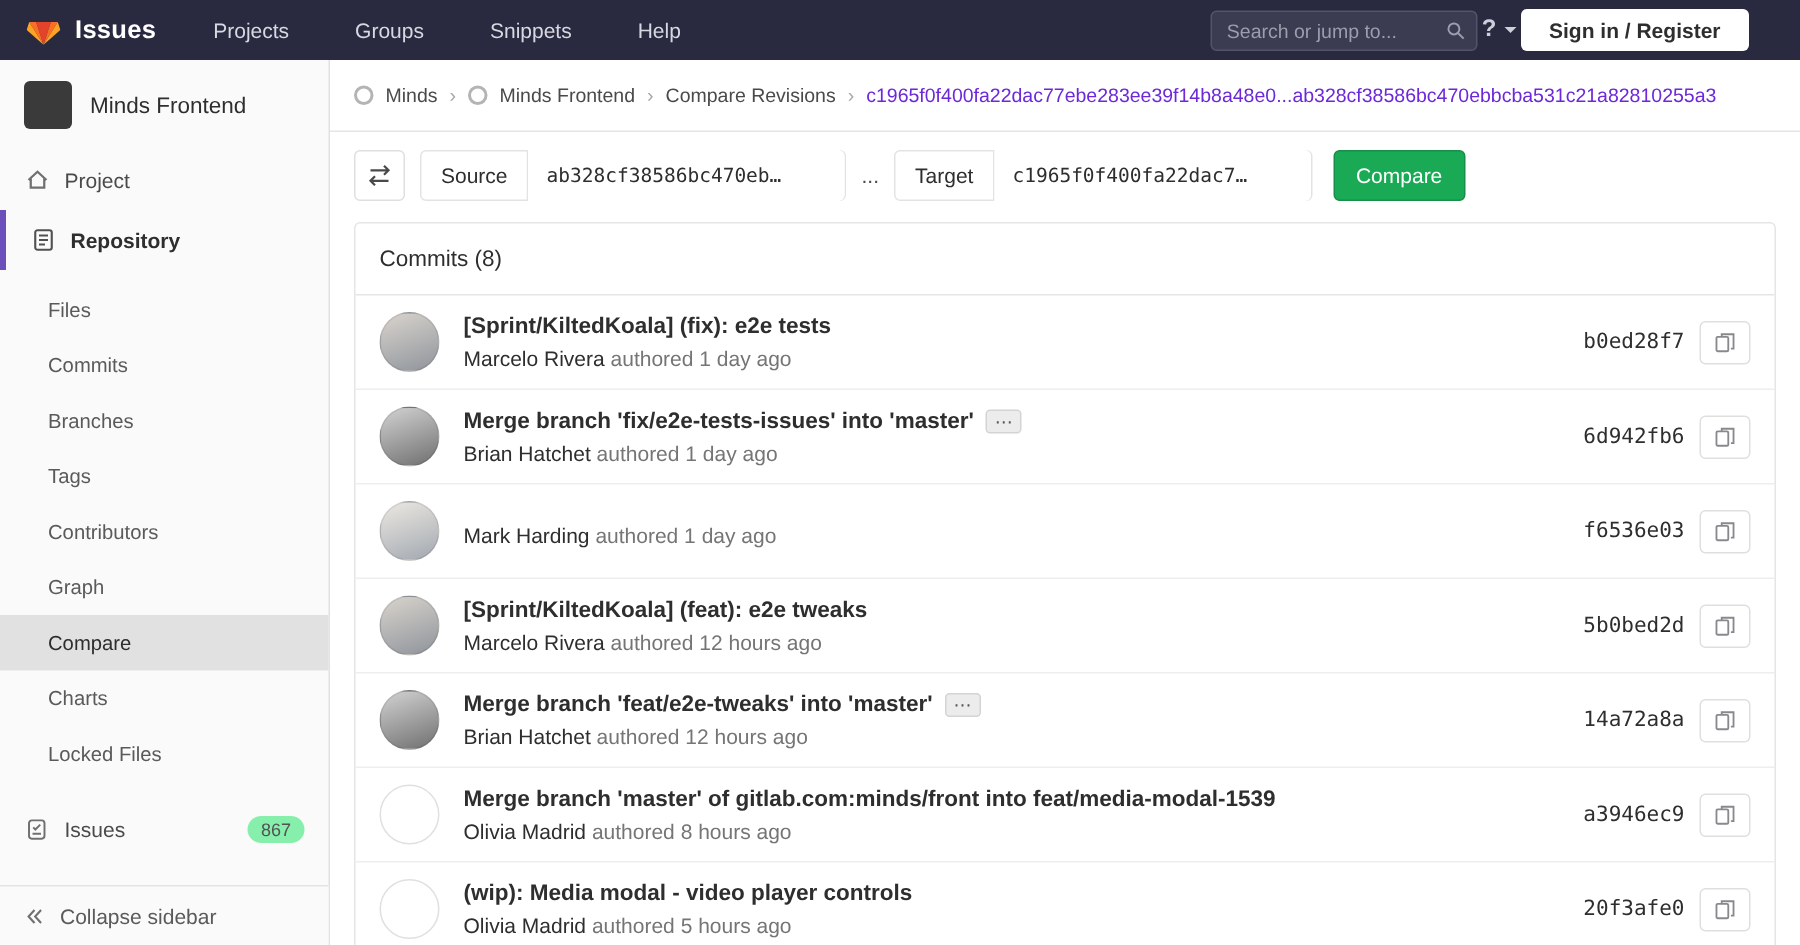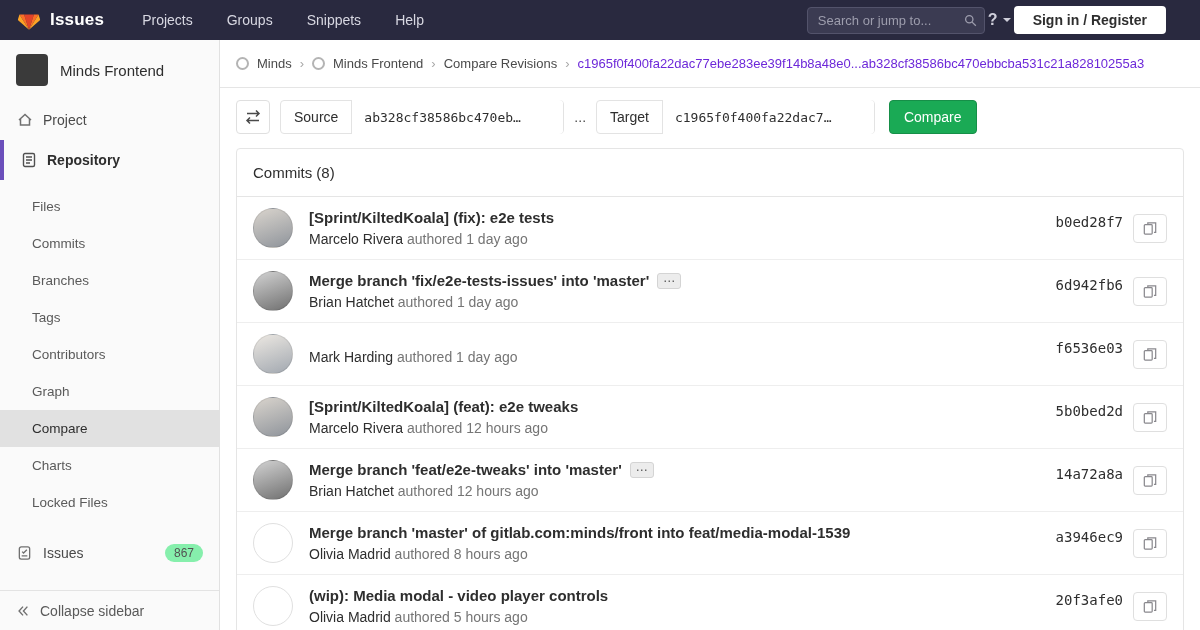--- a/index.html
+++ b/index.html
@@ -4,21 +4,21 @@
 <style>
   *{box-sizing:border-box;margin:0;padding:0}
   html,body{width:1200px;height:630px;overflow:hidden}
   body{font-family:"Liberation Sans",sans-serif;color:#2e2e2e;background:#fff;font-size:14px}
   button{font-family:inherit}
 
   
   .navbar{height:40px;background:#29293f;display:flex;align-items:center;padding:0 16px}
   .brand{display:flex;align-items:center;gap:8px;cursor:pointer}
   .brand-text{color:#fff;font-size:17px;font-weight:700;letter-spacing:.2px}
-  .nav-links{display:flex;margin-left:38px;gap:34px}
+  .nav-links{display:flex;margin-left:38px;gap:44px}
   .nav-link{color:#d8d8e2;font-size:14px;cursor:pointer;white-space:nowrap}
   .navbar-right{margin-left:auto;display:flex;align-items:center;gap:3px;padding-right:18px}
   .search-wrap{position:relative}
   .search-input{width:178px;height:27px;background:#3b3b52;border:1px solid #53536b;border-radius:4px;
     color:#d6d6e0;font-size:13px;padding:0 30px 0 10px;outline:none;font-family:"Liberation Sans",sans-serif}
   .search-input::placeholder{color:#9d9dad}
   .search-icn{position:absolute;right:8px;top:7px;pointer-events:none}
   .help{display:flex;align-items:center;gap:5px;cursor:pointer}
   .help-q{color:#cfcfdb;font-size:16px;font-weight:700}
   .caret{width:0;height:0;border-left:4px solid transparent;border-right:4px solid transparent;border-top:4px solid #cfcfdb}
@@ -68,21 +68,21 @@
   .av-a{background:linear-gradient(160deg,#d9d4cd 0%,#8f949b 100%)}
   .av-b{background:linear-gradient(160deg,#d2d2d2 0%,#707070 100%)}
   .av-c{background:linear-gradient(160deg,#ece8e2 0%,#a2a8b0 100%)}
   .av-empty{background:#fff;border:1px solid #e0e0e0}
   .commit-main{flex:1;min-width:0}
   .commit-title-line{display:flex;align-items:center}
   .commit-title{font-size:15px;font-weight:700;color:#2e2e2e;cursor:pointer;white-space:nowrap;overflow:hidden;text-overflow:ellipsis}
   .expander{margin-left:8px;background:#ececec;border:1px solid #d4d4d4;border-radius:3px;padding:0 5px;font-size:12px;line-height:14px;color:#555;cursor:pointer;flex-shrink:0}
   .commit-meta{margin-top:5px;font-size:14px;color:#757575;white-space:nowrap}
   .commit-author{color:#2e2e2e;cursor:pointer}
-  .sha-group{display:flex;gap:10px;margin-left:28px;flex-shrink:0}
+  .sha-group{display:flex;align-items:center;gap:10px;margin-left:28px;flex-shrink:0}
   .sha{font-family:"DejaVu Sans Mono","Liberation Mono",monospace;font-size:14px;color:#2e2e2e}
   .copy-btn{width:34px;height:29px;border:1px solid #dfdfdf;border-radius:4px;background:#fff;display:flex;align-items:center;justify-content:center;cursor:pointer}
 </style>
 </head>
 <body>
 
 <header class="navbar">
   <div class="brand">
     <span style="display:inline-flex">
       <svg width="26" height="25" viewBox="0 0 512 512">

